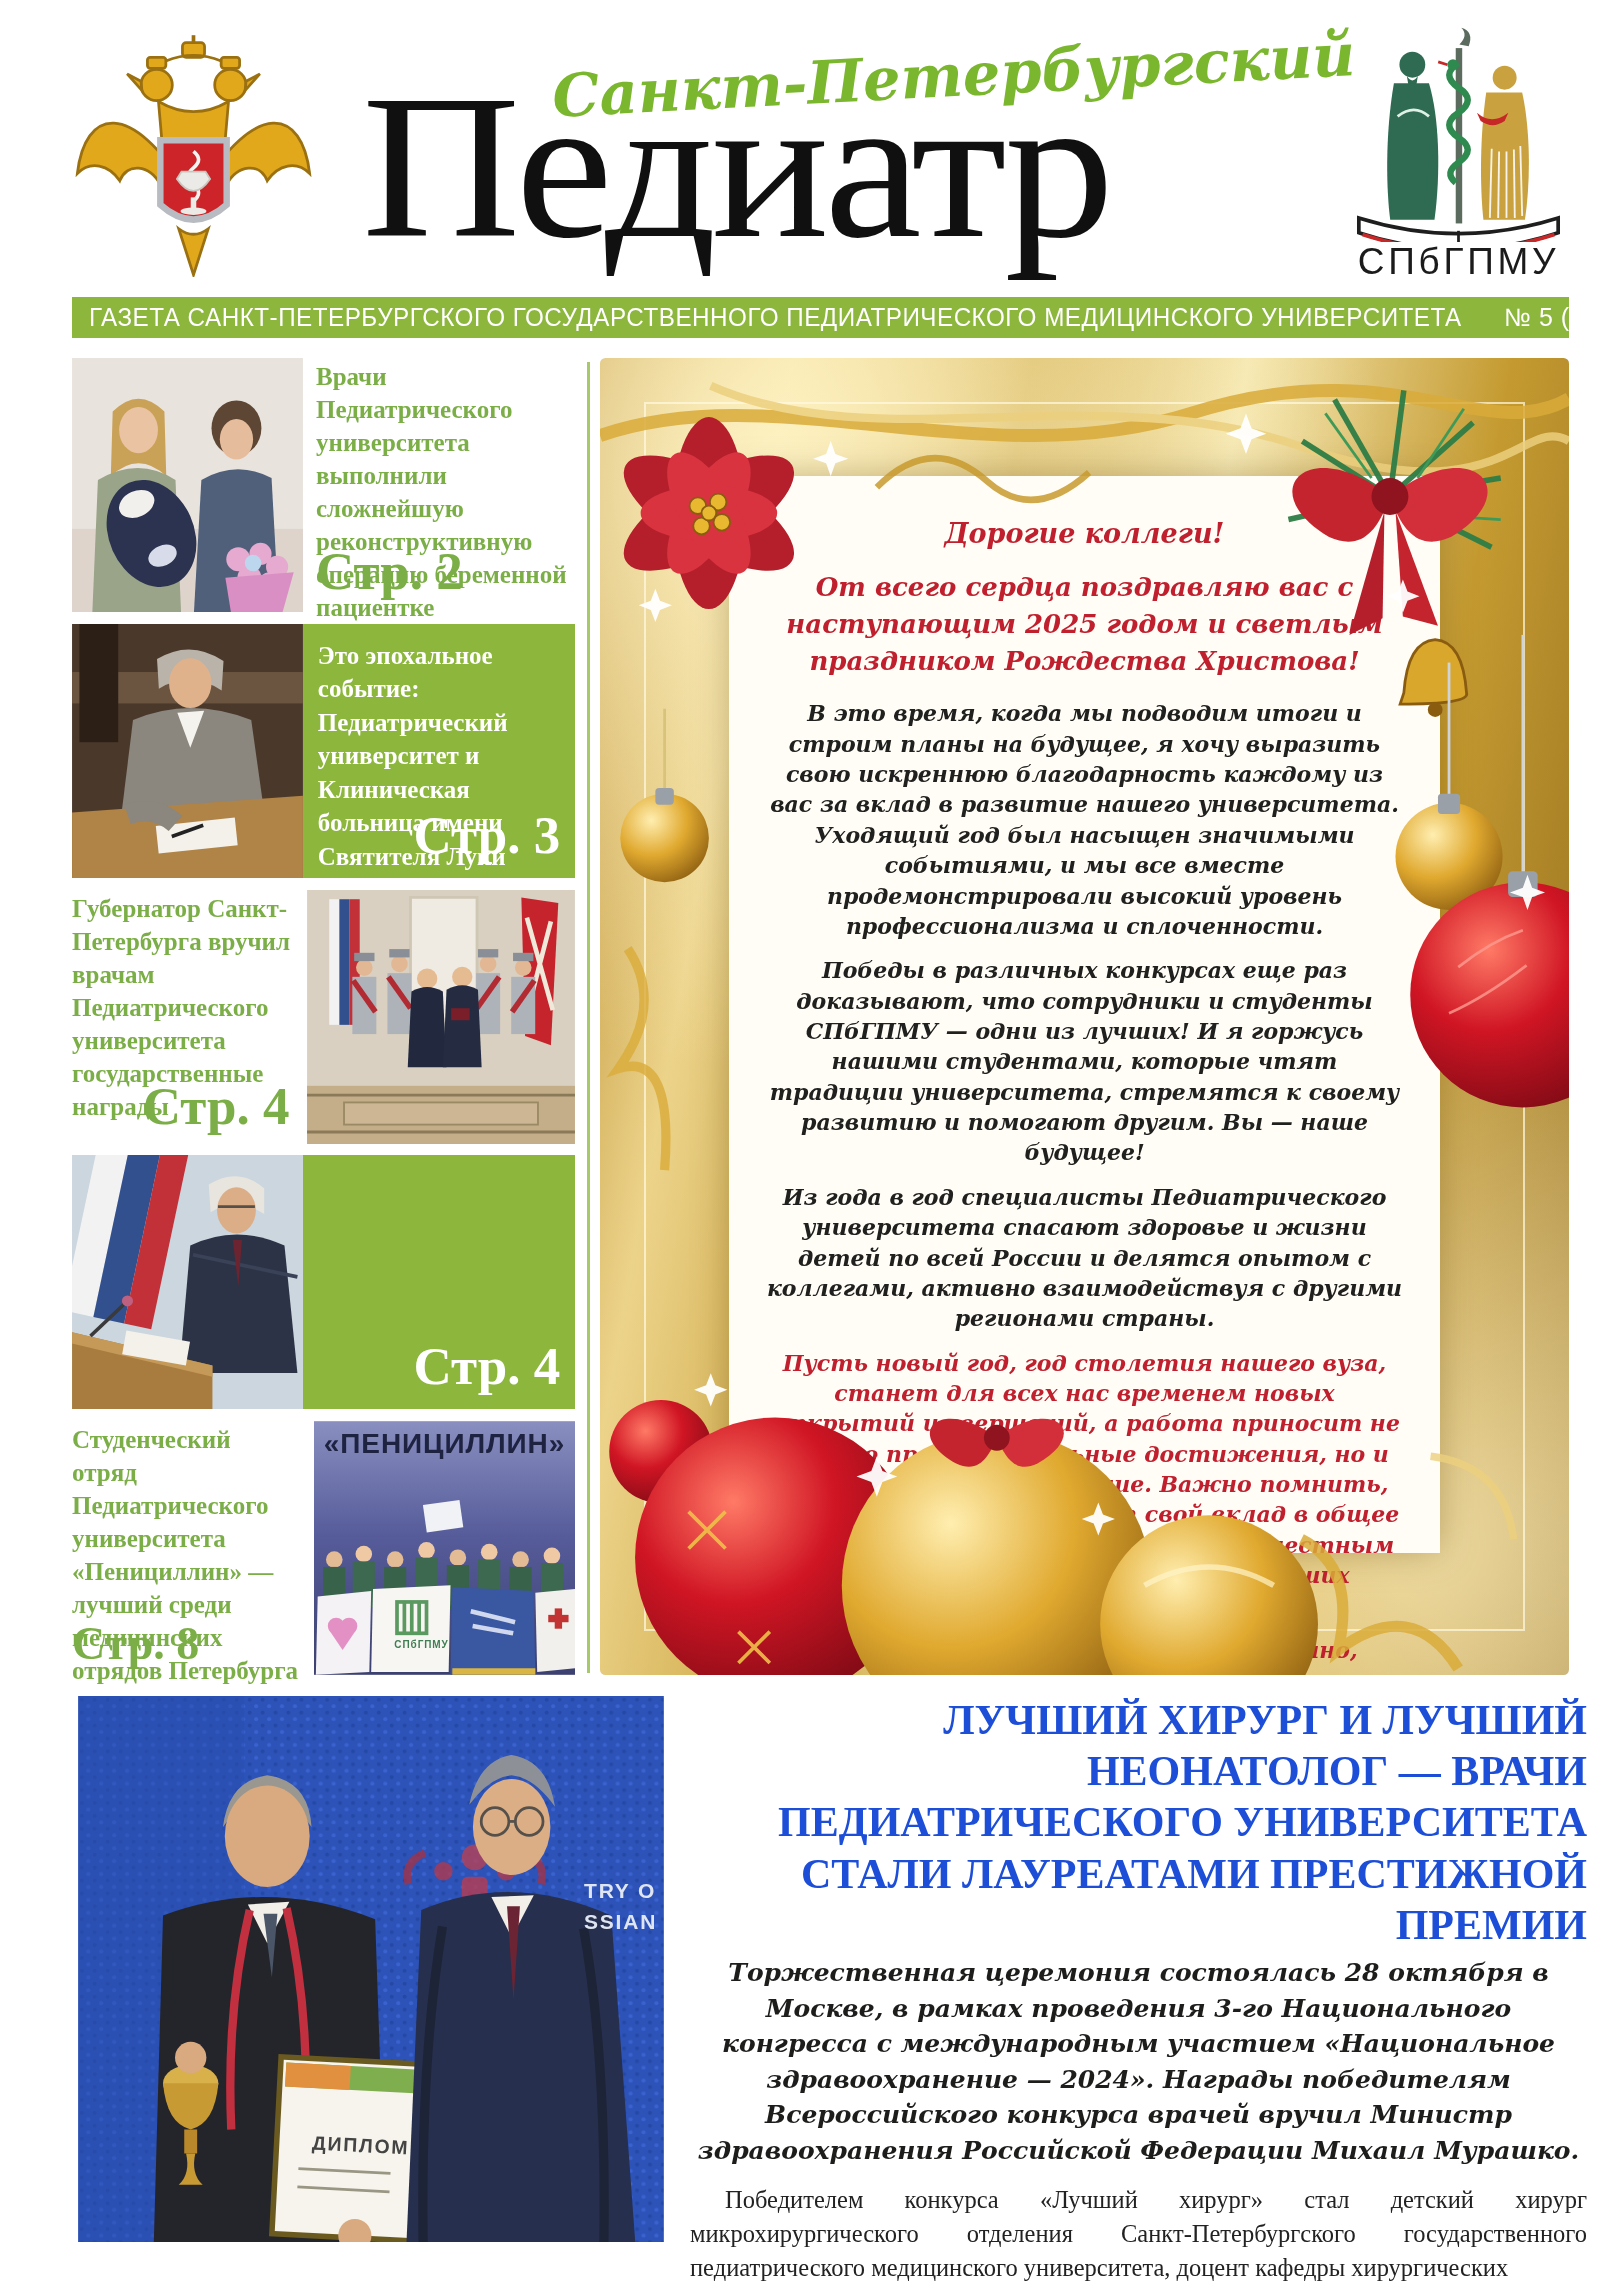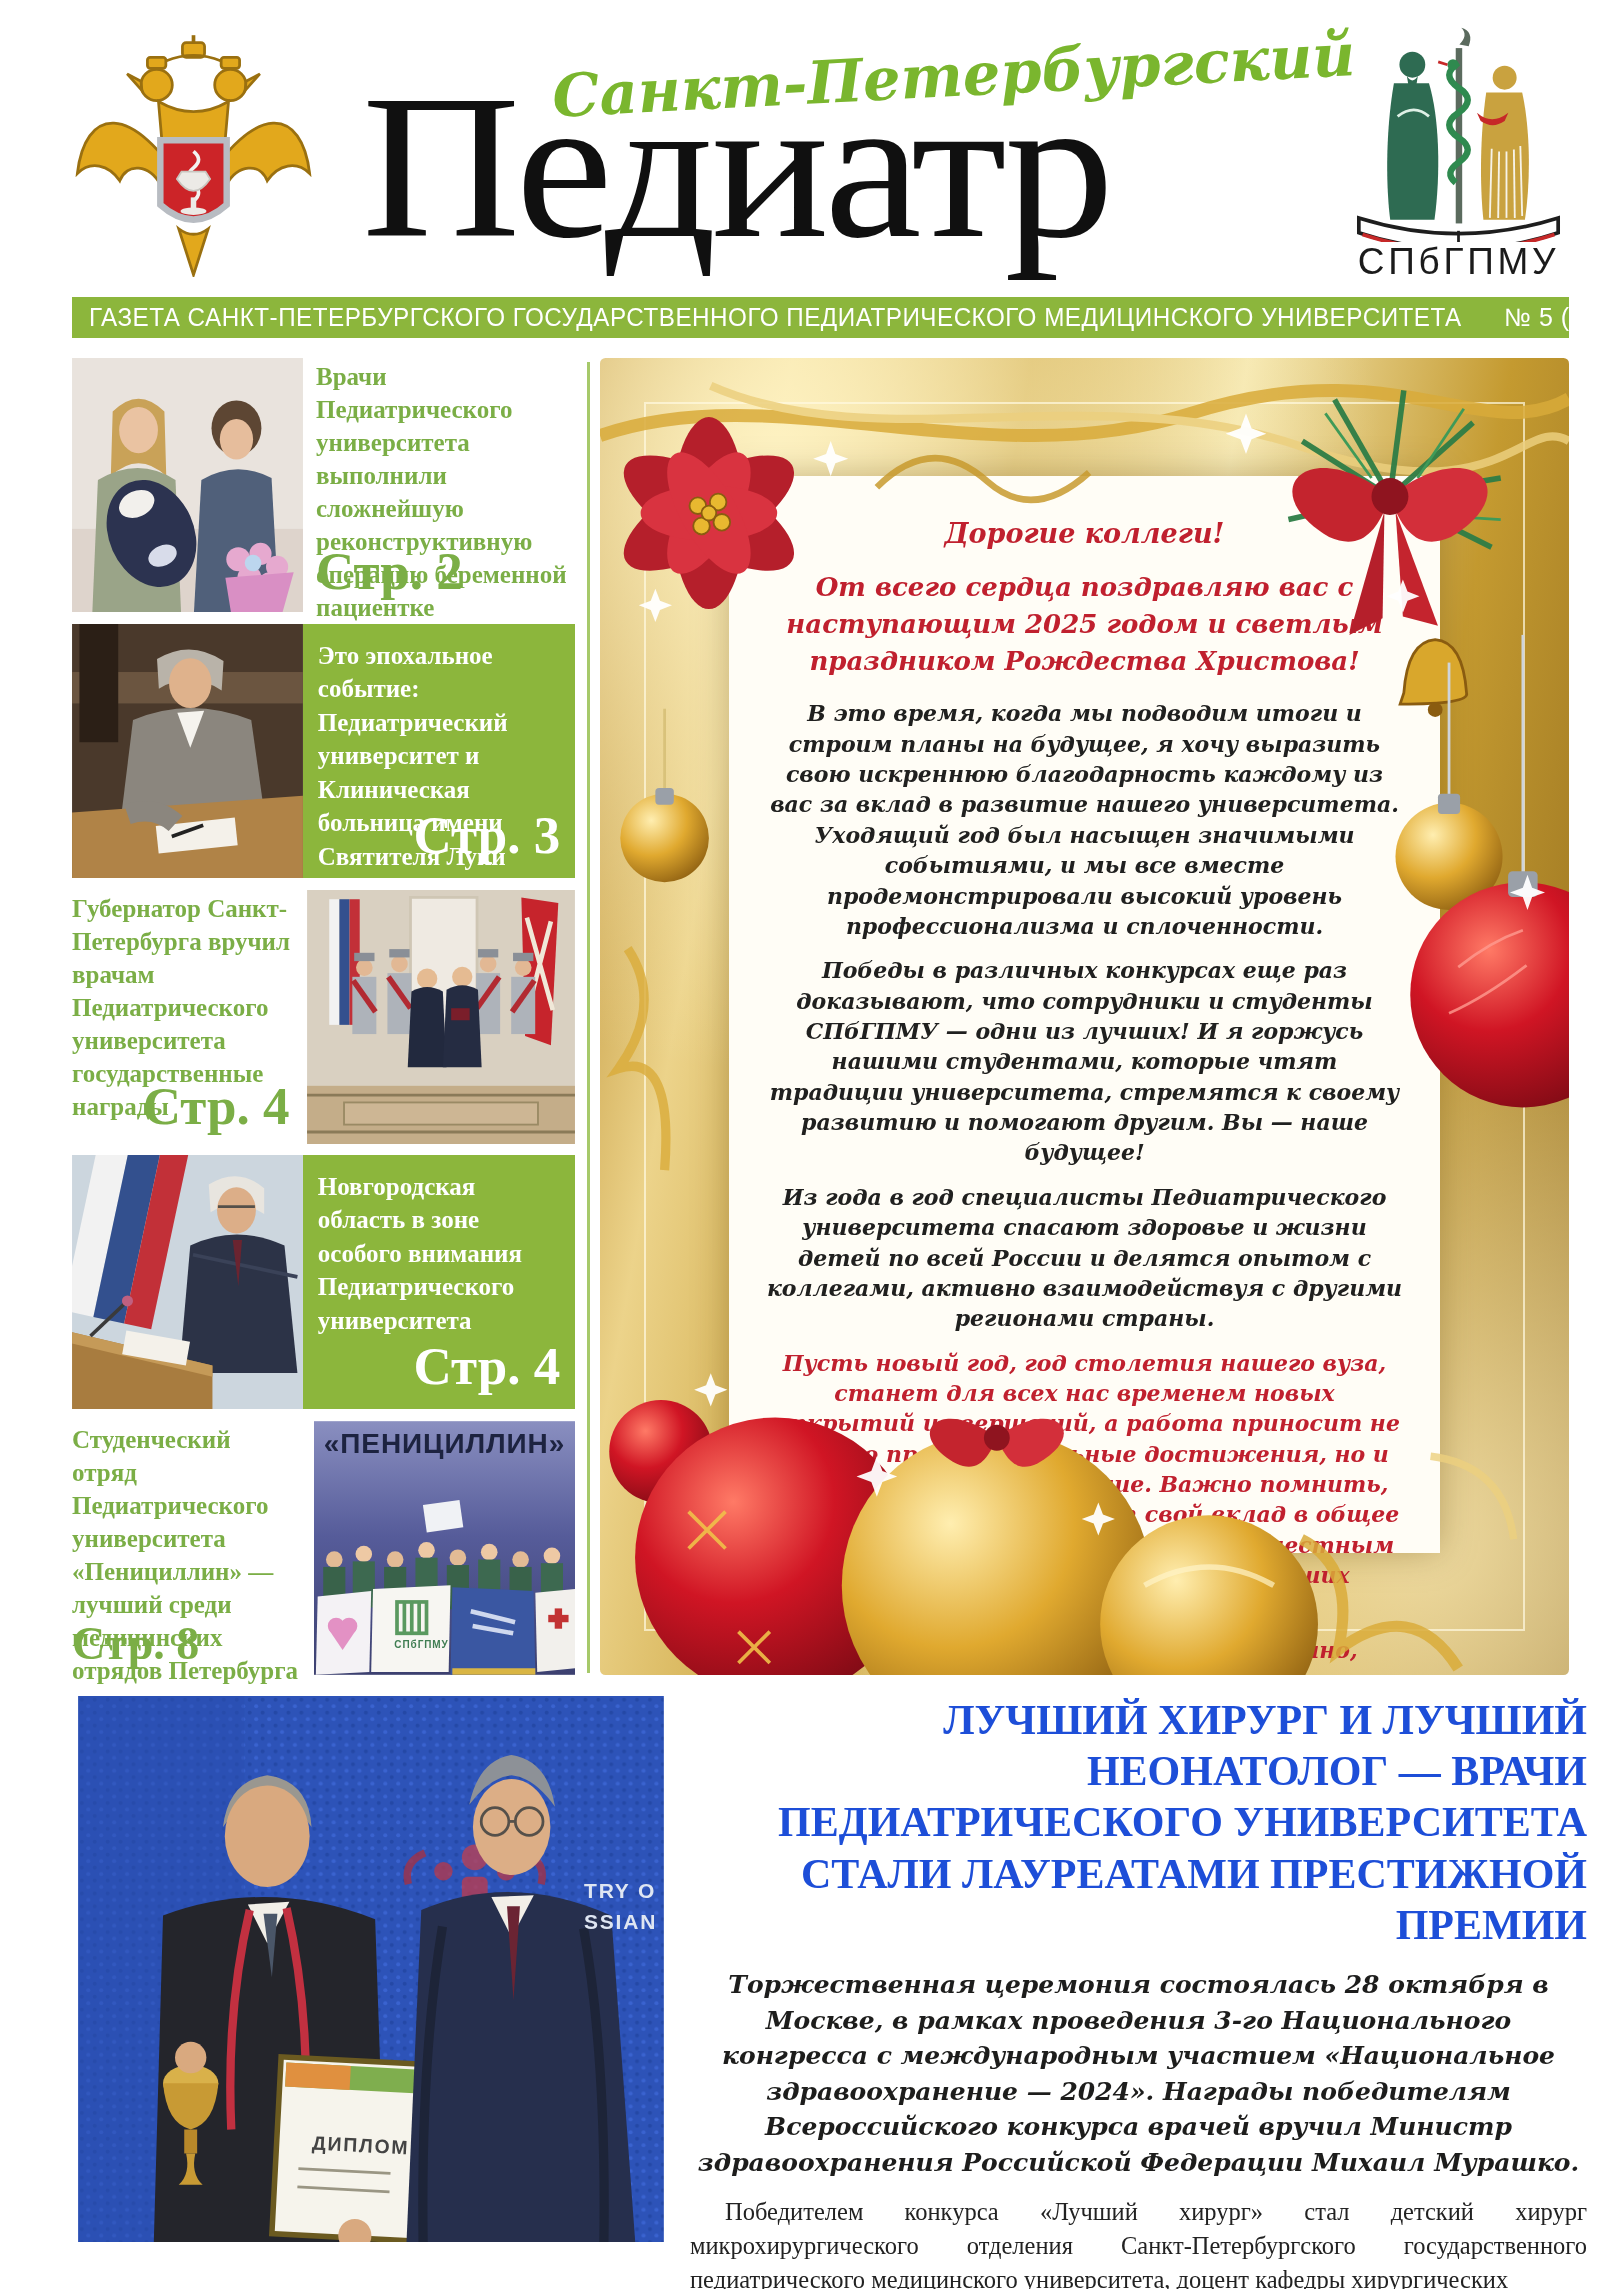--- a/index.html
+++ b/index.html
@@ -49,21 +49,21 @@
   .lred{color:#c0202e;}
   .lblk{color:#20201f;}
   .lp{font-size:22px;line-height:1.38;margin:14px 0;}
   .lsal{font-size:27px;margin:9.2px 0 20px;}
   .lgreet{font-size:26px;line-height:1.42;margin:0 auto 18.5px;width:94%;}
 
   
   .bphoto{left:78px;top:1696px;width:586px;height:546px;overflow:hidden;}
   .bcol{left:690px;top:1695px;width:897px;}
   .headline{font-size:42px;line-height:1.22;font-weight:bold;color:#1d4ed8;text-align:right;}
-  .lead{margin-top:16px;font-size:25px;line-height:1.42;font-weight:bold;font-style:italic;
+  .lead{margin-top:4px;font-size:25px;line-height:1.42;font-weight:bold;font-style:italic;
         text-align:center;color:#1d1d1c;font-family:"DejaVu Serif",serif;}
   .bodytxt{margin-top:14.8px;font-size:24.5px;line-height:1.38;color:#222;text-align:justify;
            text-indent:35px;}
 
   
   .ovl{position:absolute;font-family:"Liberation Sans",sans-serif;}
   .pen-label{top:7.4px;left:0;right:0;text-align:center;font-weight:bold;font-size:28px;
              color:#1d2340;letter-spacing:0.9px;}
   .flag-label{left:78px;top:218px;width:59px;text-align:center;font-size:10px;font-weight:bold;
               color:#3f7d52;letter-spacing:0.9px;}
@@ -270,21 +270,20 @@
           <path d="M131,108 L244,132" stroke="#3a4258" stroke-width="4"></path>
           <path d="M174,92 L184,92 L180,142 Z" fill="#6b2430"></path>
           <path d="M0,192 L152,228 L152,275 L0,275 Z" fill="#a87c3f"></path>
           <path d="M0,192 L152,228 L152,240 L0,204 Z" fill="#c59a58"></path>
           <rect x="56" y="196" width="70" height="26" fill="#f4f1ea" transform="rotate(10 91 209)"></rect>
           <line x1="20" y1="196" x2="58" y2="160" stroke="#3a3a3a" stroke-width="4"></line>
           <circle cx="60" cy="158" r="6" fill="#c06080"></circle>
         </svg>
       </div>
       <div class="t-box" style="left:231px;width:272px;">
-        <span>Новгородская область в зоне особого внимания Педиатрического университета</span>
         <span class="pnum" style="bottom:7.4px;right:14.8px;color:#fff;">Стр. 4</span>
       </div>
     </div>
 
     <div class="teaser" style="top:1063px;">
       <div class="t-text" style="left:0;width:229px;">
         <span>Студенческий отряд Педиатрического университета «Пенициллин»  — лучший среди медицинских отрядов Петербурга</span>
         <span class="pnum" style="bottom:0;left:0;font-size:46px;color:#7bae46;">Стр. 8</span>
       </div>
       <div class="t-photo" style="left:242px;width:261px;">

